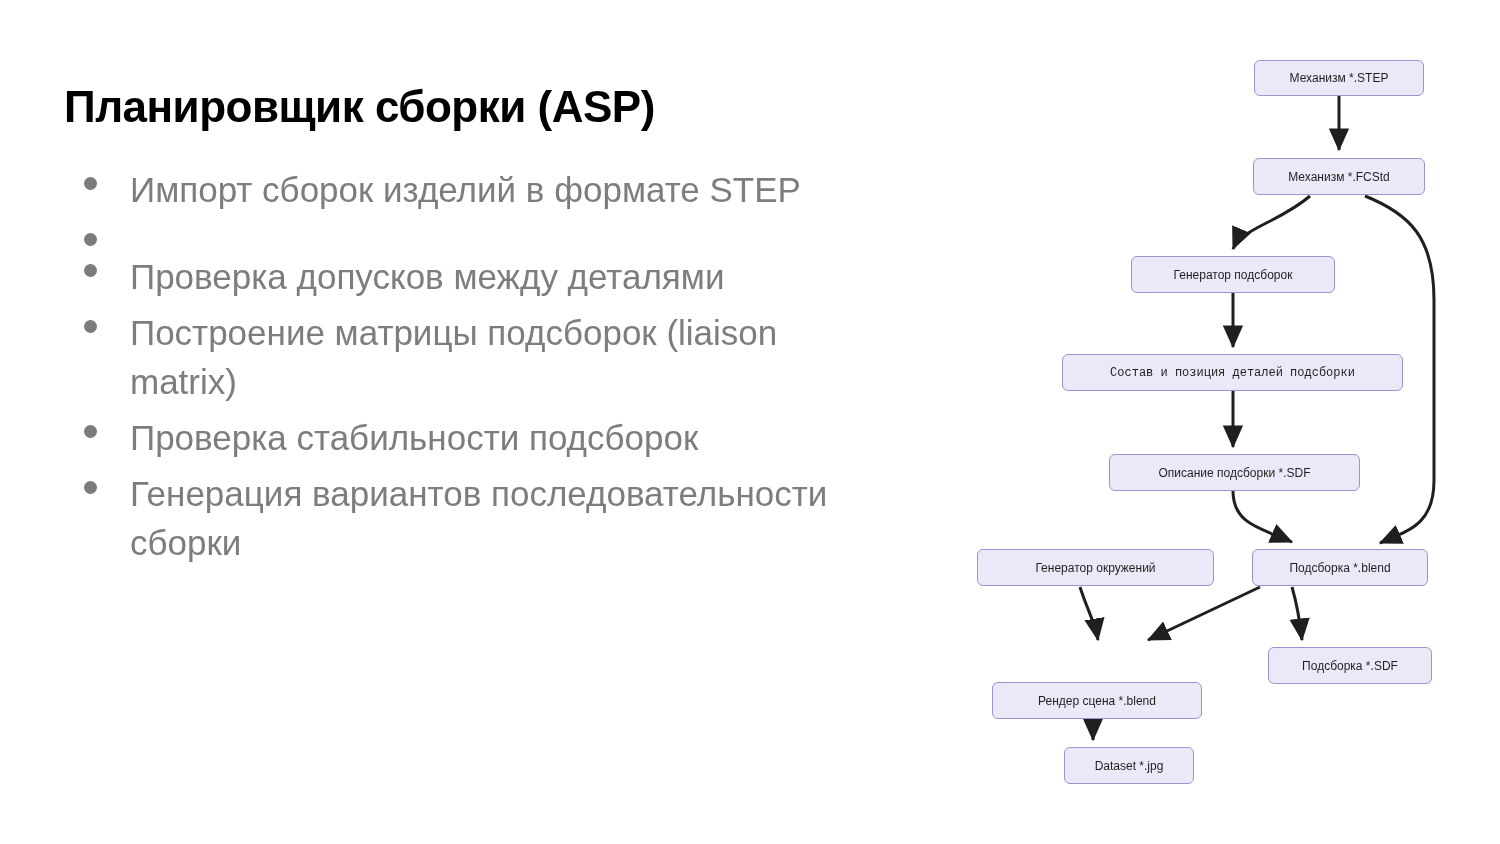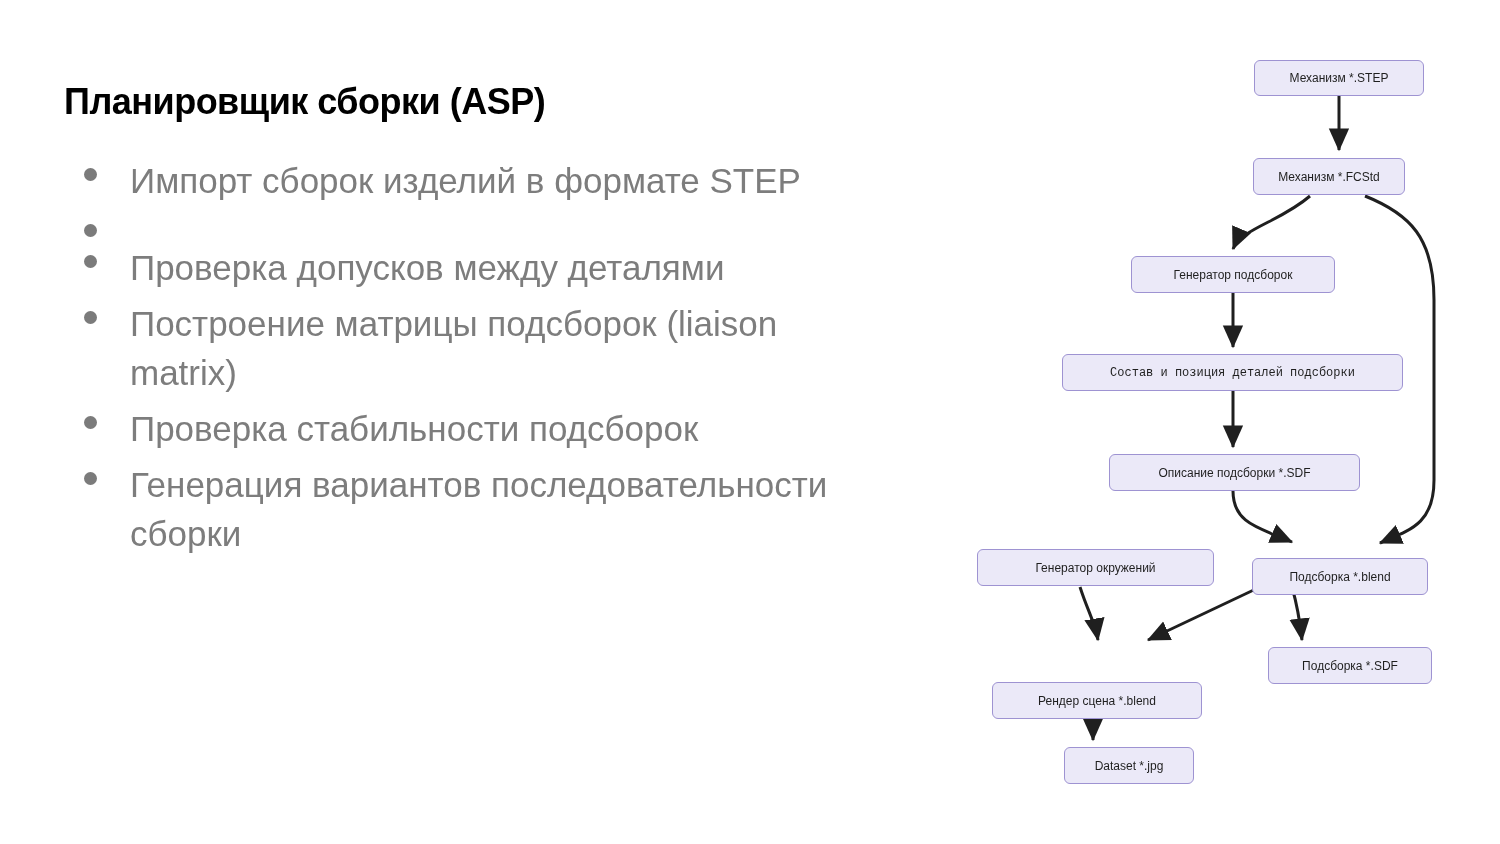--- a/index.html
+++ b/index.html
@@ -25,21 +25,21 @@
 
   
   .left-pane {
     position: absolute;
     left: 64px;
     top: 82px;
     width: 820px;
   }
 
   .slide-title {
-    font-size: 36px;
+    font-size: 44px;
     font-weight: 700;
     letter-spacing: -0.5px;
     line-height: 1.12;
     color: #000000;
     margin: 0 0 34px 0;
     white-space: nowrap;
   }
 
   .bullet-list {
     list-style: none;
@@ -163,31 +163,31 @@
 
       <path d="M 320,587 L 208,640" stroke="#1f1f1f" stroke-width="3" fill="none" marker-end="url(#arrowhead)"></path>
 
       <path d="M 352,587 C 358,608 360,622 362,640" stroke="#1f1f1f" stroke-width="3" fill="none" marker-end="url(#arrowhead)"></path>
 
       <path d="M 153,685 L 153,740" stroke="#1f1f1f" stroke-width="3" fill="none" marker-end="url(#arrowhead)"></path>
     </svg>
 
     <div class="flow-node" style="left:314px; top:60px; width:170px; height:36px;">Механизм *.STEP</div>
 
-    <div class="flow-node" style="left:313px; top:158px; width:152px; height:37px;">Механизм *.FCStd</div>
+    <div class="flow-node" style="left:313px; top:158px; width:172px; height:37px;">Механизм *.FCStd</div>
 
     <div class="flow-node" style="left:191px; top:256px; width:204px; height:37px;">Генератор подсборок</div>
 
     <div class="flow-node" style="left:122px; top:354px; width:341px; height:37px;font-family:Liberation Mono, monospace;">Состав и позиция деталей подсборки</div>
 
     <div class="flow-node" style="left:169px; top:454px; width:251px; height:37px;">Описание подсборки *.SDF</div>
 
     <div class="flow-node" style="left:37px; top:549px; width:237px; height:37px;">Генератор окружений</div>
 
-    <div class="flow-node" style="left:312px; top:549px; width:176px; height:37px;margin-top:9px;">Подсборка *.blend</div>
+    <div class="flow-node" style="left:312px; top:549px; width:176px; height:37px;">Подсборка *.blend</div>
 
     <div class="flow-node" style="left:52px; top:682px; width:210px; height:37px;">Рендер сцена *.blend</div>
 
     <div class="flow-node" style="left:328px; top:647px; width:164px; height:37px;">Подсборка *.SDF</div>
 
     <div class="flow-node" style="left:88px; top:747px; width:130px; height:37px;margin-left:36px;">Dataset *.jpg</div>
 
   </div>
 </div>
 

